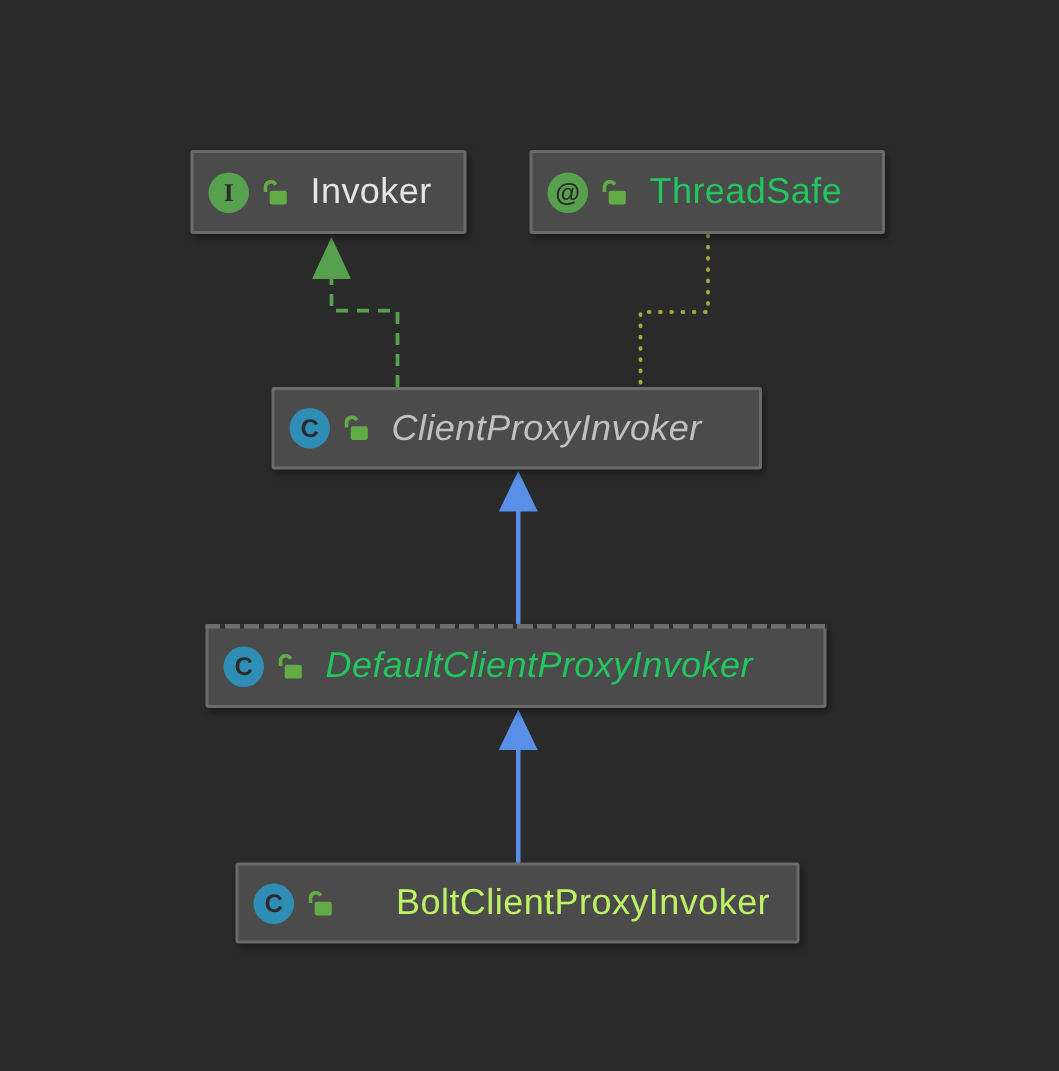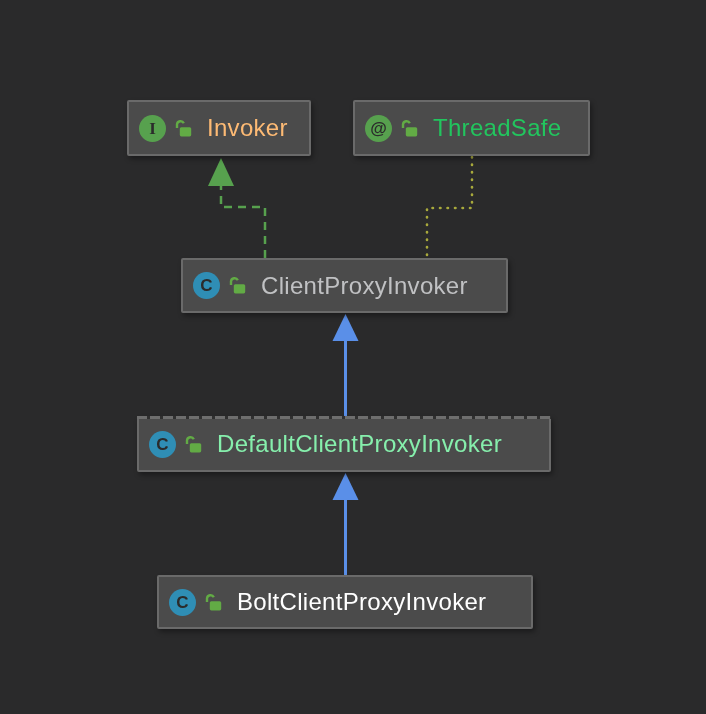--- a/index.html
+++ b/index.html
@@ -98,53 +98,53 @@
       <polygon points="345.5,473 332.5,500 358.5,500" fill="#5a8fe8"></polygon>
     </g>
   </svg>
 
   <div class="node node-invoker" style="background: rgb(75, 75, 75); border-color: rgb(106, 106, 106);">
     <span class="kind-circle serif" style="background: rgb(87, 161, 78); color: rgb(43, 43, 43);">I</span>
     <svg class="lock-icon" viewBox="0 0 21 21">
       <path d="M4 10 V6.4 A3.6 3.6 0 0 1 10.8 5.2" fill="none" stroke-width="2.4" stroke="#62ab45"></path>
       <rect x="6.8" y="9.2" width="11.4" height="9.2" rx="1.6" fill="#62ab45"></rect>
     </svg>
-    <span class="node-label" style="color: #fdba74; text-align: center;">Invoker</span>
+    <span class="node-label" style="color: #e5e5e5; text-align: center;">Invoker</span>
   </div>
 
   <div class="node node-threadsafe" style="background: rgb(75, 75, 75); border-color: rgb(106, 106, 106);">
     <span class="kind-circle" style="background: rgb(87, 161, 78); color: rgb(43, 43, 43);">@</span>
     <svg class="lock-icon" viewBox="0 0 21 21">
       <path d="M4 10 V6.4 A3.6 3.6 0 0 1 10.8 5.2" fill="none" stroke-width="2.4" stroke="#62ab45"></path>
       <rect x="6.8" y="9.2" width="11.4" height="9.2" rx="1.6" fill="#62ab45"></rect>
     </svg>
     <span class="node-label" style="color: #22c55e;">ThreadSafe</span>
   </div>
 
   <div class="node node-clientproxy" style="background: rgb(75, 75, 75); border-color: rgb(106, 106, 106);">
     <span class="kind-circle" style="background: rgb(47, 142, 181); color: rgb(43, 43, 43);">C</span>
     <svg class="lock-icon" viewBox="0 0 21 21">
       <path d="M4 10 V6.4 A3.6 3.6 0 0 1 10.8 5.2" fill="none" stroke-width="2.4" stroke="#62ab45"></path>
       <rect x="6.8" y="9.2" width="11.4" height="9.2" rx="1.6" fill="#62ab45"></rect>
     </svg>
-    <span class="node-label" style="color: rgb(192, 193, 195);">ClientProxyInvoker</span>
+    <span class="node-label" style="color: rgb(192, 193, 195); font-style: italic;">ClientProxyInvoker</span>
   </div>
 
   <div class="node node-defaultclientproxy" style="background: rgb(75, 75, 75); border-color: rgb(106, 106, 106);">
     <span class="compartment-ticks"></span>
     <span class="kind-circle" style="background: rgb(47, 142, 181); color: rgb(43, 43, 43);">C</span>
     <svg class="lock-icon" viewBox="0 0 21 21">
       <path d="M4 10 V6.4 A3.6 3.6 0 0 1 10.8 5.2" fill="none" stroke-width="2.4" stroke="#62ab45"></path>
       <rect x="6.8" y="9.2" width="11.4" height="9.2" rx="1.6" fill="#62ab45"></rect>
     </svg>
-    <span class="node-label" style="color: #86efac;">DefaultClientProxyInvoker</span>
+    <span class="node-label" style="color: #22c55e; font-style: italic;">DefaultClientProxyInvoker</span>
   </div>
 
   <div class="node node-boltclientproxy" style="background: rgb(75, 75, 75); border-color: rgb(106, 106, 106);">
     <span class="kind-circle" style="background: rgb(47, 142, 181); color: rgb(43, 43, 43);">C</span>
     <svg class="lock-icon" viewBox="0 0 21 21">
       <path d="M4 10 V6.4 A3.6 3.6 0 0 1 10.8 5.2" fill="none" stroke-width="2.4" stroke="#62ab45"></path>
       <rect x="6.8" y="9.2" width="11.4" height="9.2" rx="1.6" fill="#62ab45"></rect>
     </svg>
-    <span class="node-label" style="color: #ffffff;">BoltClientProxyInvoker</span>
+    <span class="node-label" style="color: #bef264; margin-left: 27px;">BoltClientProxyInvoker</span>
   </div>
 
 </div>
 
 </body></html>

